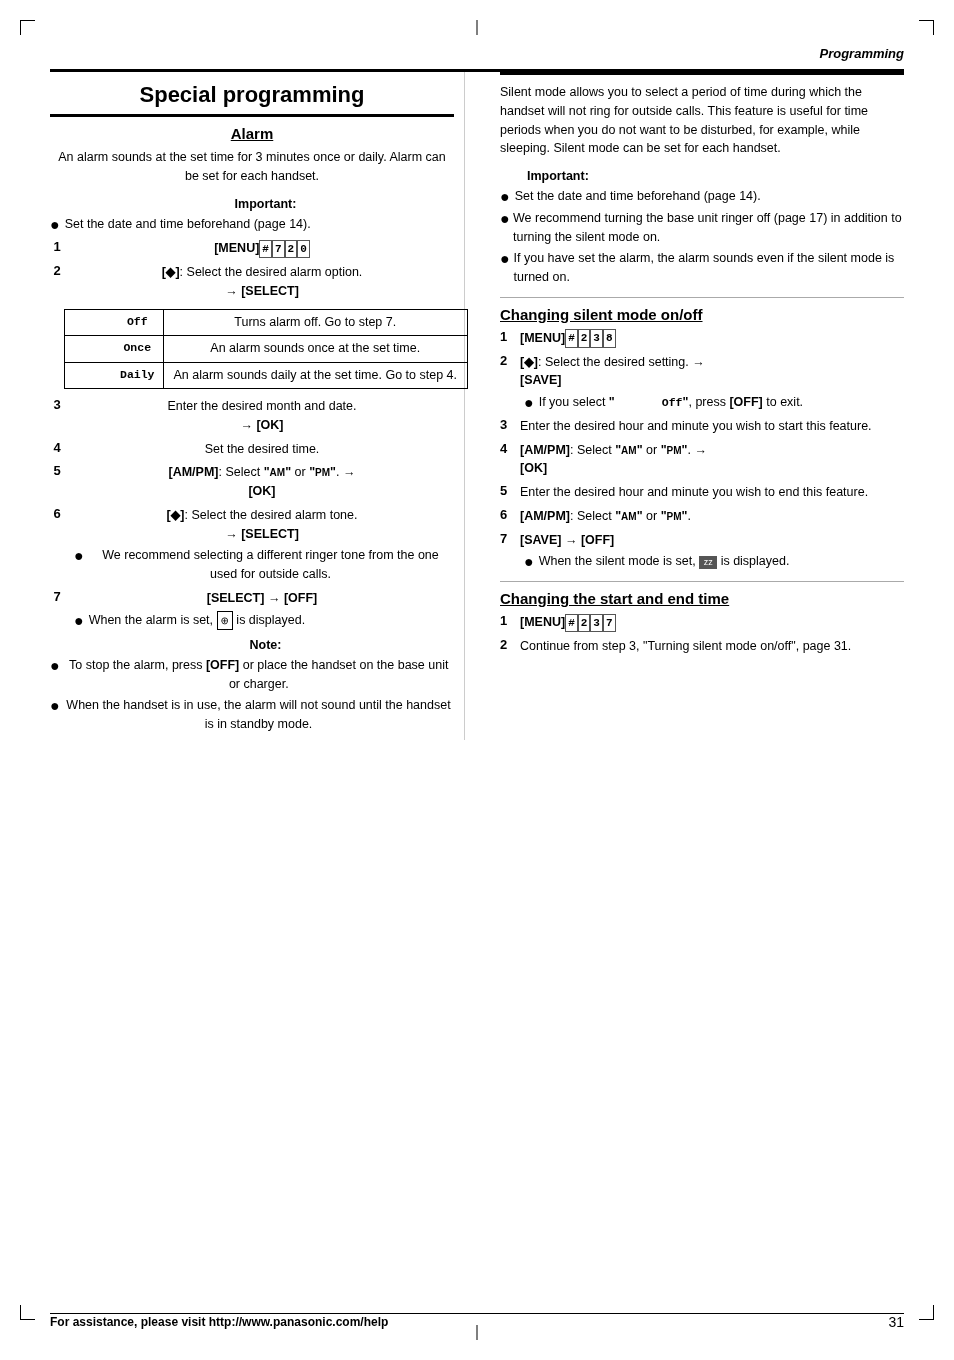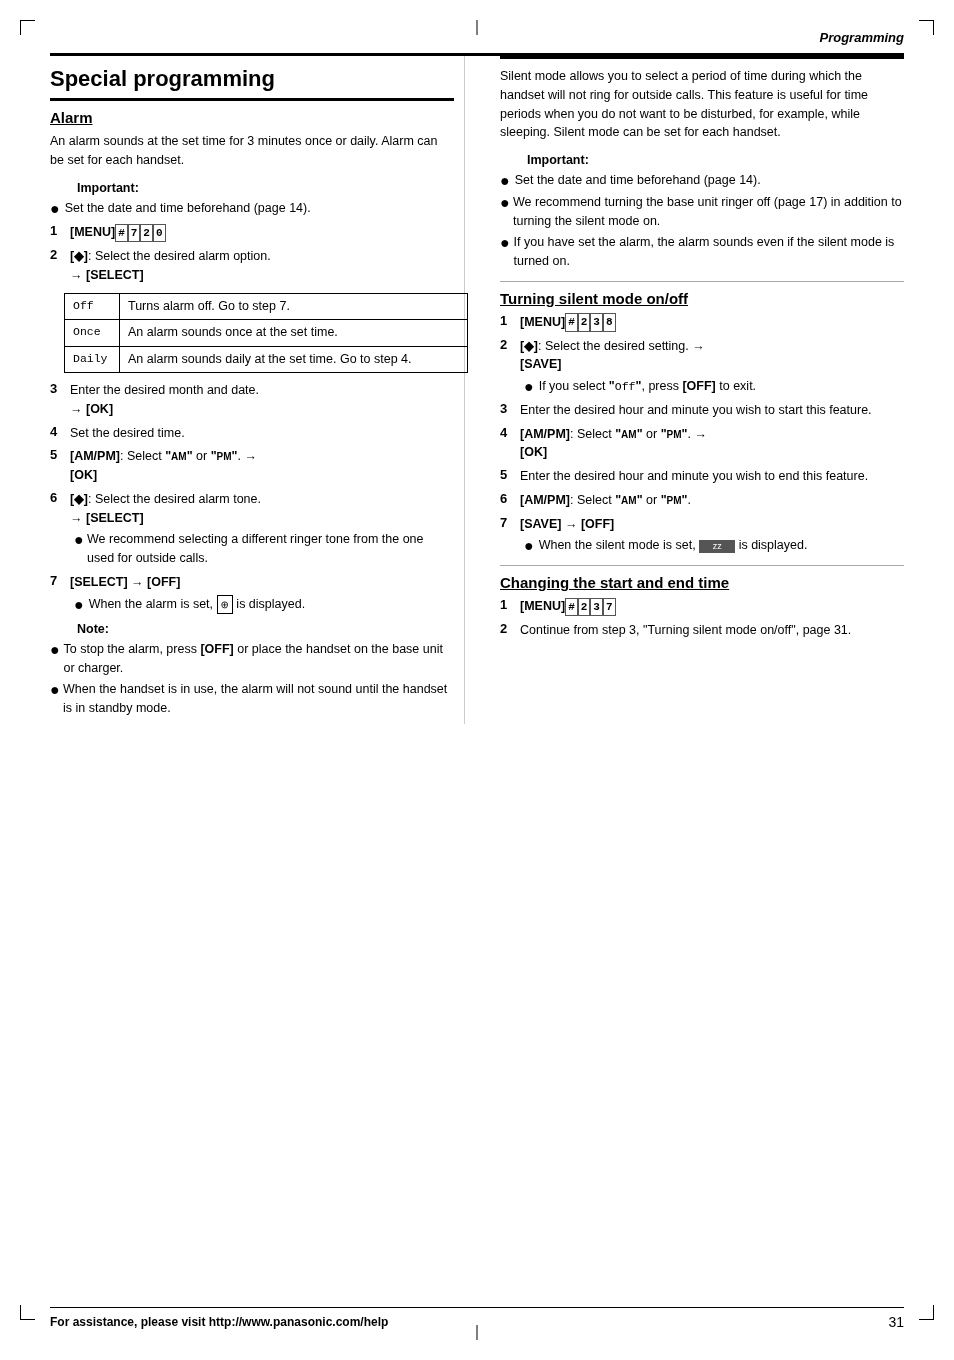--- a/index.html
+++ b/index.html
@@ -65,39 +65,41 @@
     }
 
     
     .page-header {
       text-align: right;
       font-style: italic;
       font-weight: bold;
       font-size: 13px;
       margin-bottom: 8px;
       padding-right: 0px;
+      margin-top: 16px;
     }
 
     .header-rule {
       border: none;
       border-top: 3px solid #000;
       margin-bottom: 0;
     }
 
     
     .two-col {
       display: flex;
       gap: 30px;
       margin-top: 0;
     }
 
     .col-left {
       flex: 1;
       padding-right: 10px;
       border-right: 1px solid #ccc;
+      text-align: center;
     }
 
     .col-right {
       flex: 1;
       padding-left: 5px;
     }
 
     
     .section-title {
       font-size: 22px;
@@ -232,21 +234,20 @@
     
     .page-footer {
       position: absolute;
       bottom: 30px;
       left: 50px;
       right: 50px;
       display: flex;
       justify-content: space-between;
       align-items: center;
       border-top: 1px solid #000;
-      padding-top: 6px;
       margin-top: 28px;
     }
 
     .footer-text {
       font-weight: bold;
       font-size: 12px;
     }
 
     .footer-page-num {
       font-weight: normal;
@@ -261,21 +262,22 @@
       transform: translateX(-50%);
       width: 1px;
       height: 15px;
       background: #000;
     }
 
     
     code {
       font-family: 'Courier New', monospace;
       font-size: 11.5px;
-      font-weight: normal;
+      font-weight: bold;
+      margin-left: 47px;
     }
 
     
     .alarm-icon {
       display: inline-block;
       border: 1px solid #000;
       padding: 1px 3px;
       font-size: 10px;
       vertical-align: middle;
     }
@@ -444,21 +446,21 @@
           <span>We recommend turning the base unit ringer off (page 17) in addition to turning the silent mode on.</span>
         </li>
         <li>
           <span class="bullet-dot">●</span>
           <span>If you have set the alarm, the alarm sounds even if the silent mode is turned on.</span>
         </li>
       </ul>
 
       <hr class="divider-rule">
 
-      <div class="subsection-title">Turning silent mode on/off</div>
+      <div class="subsection-title">Changing silent mode on/off</div>
 
       <div class="step">
         <span class="step-num">1</span>
         <span class="step-content">
           <strong>[MENU]</strong><span class="key-mono">#</span><span class="key-mono">2</span><span class="key-mono">3</span><span class="key-mono">8</span>
         </span>
       </div>
 
       <div class="step">
         <span class="step-num">2</span>
@@ -496,21 +498,21 @@
           <strong>[AM/PM]</strong>: Select <strong>"<span style="font-size:10px;font-weight:bold;">AM</span>"</strong> or <strong>"<span style="font-size:10px;font-weight:bold;">PM</span>"</strong>.
         </span>
       </div>
 
       <div class="step">
         <span class="step-num">7</span>
         <span class="step-content">
           <strong>[SAVE]</strong> → <strong>[OFF]</strong>
           <div class="sub-bullet">
             <span class="bullet-dot">●</span>
-            <span>When the silent mode is set, <span class="silent-icon" style="background:#555;color:white;width:36px;height:13px;display:inline-flex;align-items:center;justify-content:center;font-size:9px;">zz</span> is displayed.</span>
+            <span>When the silent mode is set, <span class="silent-icon" style="background:#555;color:white;width:18px;height:13px;display:inline-flex;align-items:center;justify-content:center;font-size:9px;">zz</span> is displayed.</span>
           </div>
         </span>
       </div>
 
       <hr class="divider-rule">
 
       <div class="subsection-title">Changing the start and end time</div>
 
       <div class="step">
         <span class="step-num">1</span>

